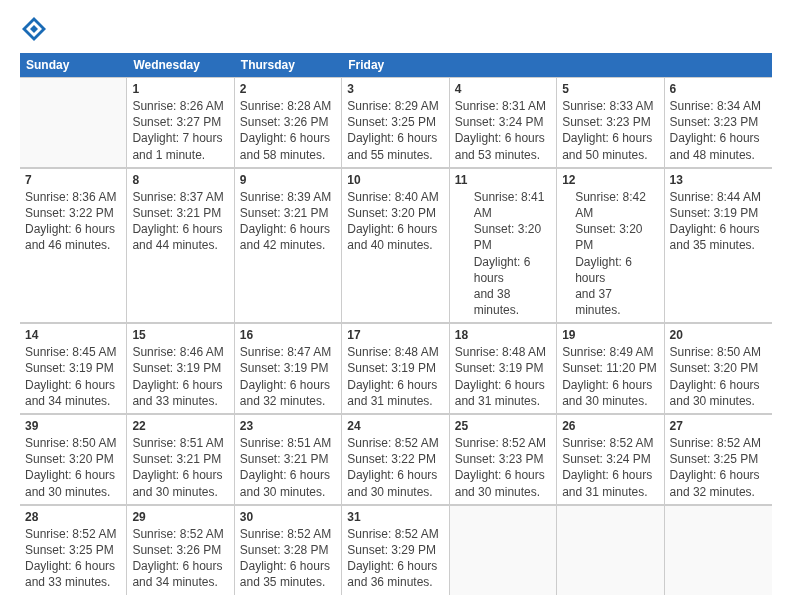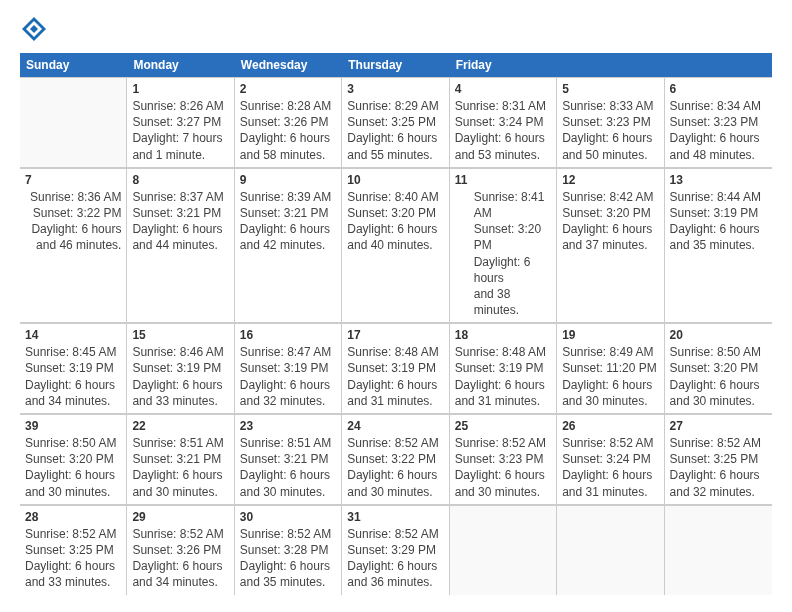--- a/index.html
+++ b/index.html
@@ -135,21 +135,20 @@
     </div>
     <div class="title-block">
       <div class="main-title"></div>
       <div class="subtitle"></div>
     </div>
   </div>
 
   <div class="calendar">
     <div class="cal-header-row" id="cal-header">
         <div class="cal-header-cell">Sunday</div>
-        <div class="cal-header-cell">Monday</div>
         <div class="cal-header-cell">Wednesday</div>
         <div class="cal-header-cell">Thursday</div>
         <div class="cal-header-cell">Friday</div>
       </div>
     <div class="cal-body" id="cal-body">
         <div class="cal-week">
           <div class="cal-cell empty"></div>
           <div class="cal-cell">
             <span class="day-num">1</span>
             <div class="day-info" style="white-space: pre-line;">Sunrise: 8:26 AM
@@ -189,21 +188,21 @@
             <span class="day-num">6</span>
             <div class="day-info" style="white-space: pre-line;">Sunrise: 8:34 AM
 Sunset: 3:23 PM
 Daylight: 6 hours
 and 48 minutes.</div>
           </div>
         </div>
         <div class="cal-week">
           <div class="cal-cell">
             <span class="day-num">7</span>
-            <div class="day-info" style="white-space: pre-line; text-align: right;">Sunrise: 8:36 AM
+            <div class="day-info" style="white-space: pre-line;">Sunrise: 8:36 AM
 Sunset: 3:22 PM
 Daylight: 6 hours
 and 46 minutes.</div>
           </div>
           <div class="cal-cell">
             <span class="day-num">8</span>
             <div class="day-info" style="white-space: pre-line;">Sunrise: 8:37 AM
 Sunset: 3:21 PM
 Daylight: 6 hours
 and 44 minutes.</div>
@@ -224,21 +223,21 @@
           </div>
           <div class="cal-cell">
             <span class="day-num">11</span>
             <div class="day-info" style="white-space: pre-line; margin-left: 19px;">Sunrise: 8:41 AM
 Sunset: 3:20 PM
 Daylight: 6 hours
 and 38 minutes.</div>
           </div>
           <div class="cal-cell">
             <span class="day-num">12</span>
-            <div class="day-info" style="white-space: pre-line;">Sunrise: 8:42 AM
+            <div class="day-info" style="white-space: pre-line; margin-left: 13px;">Sunrise: 8:42 AM
 Sunset: 3:20 PM
 Daylight: 6 hours
 and 37 minutes.</div>
           </div>
           <div class="cal-cell">
             <span class="day-num">13</span>
             <div class="day-info" style="white-space: pre-line;">Sunrise: 8:44 AM
 Sunset: 3:19 PM
 Daylight: 6 hours
 and 35 minutes.</div>

